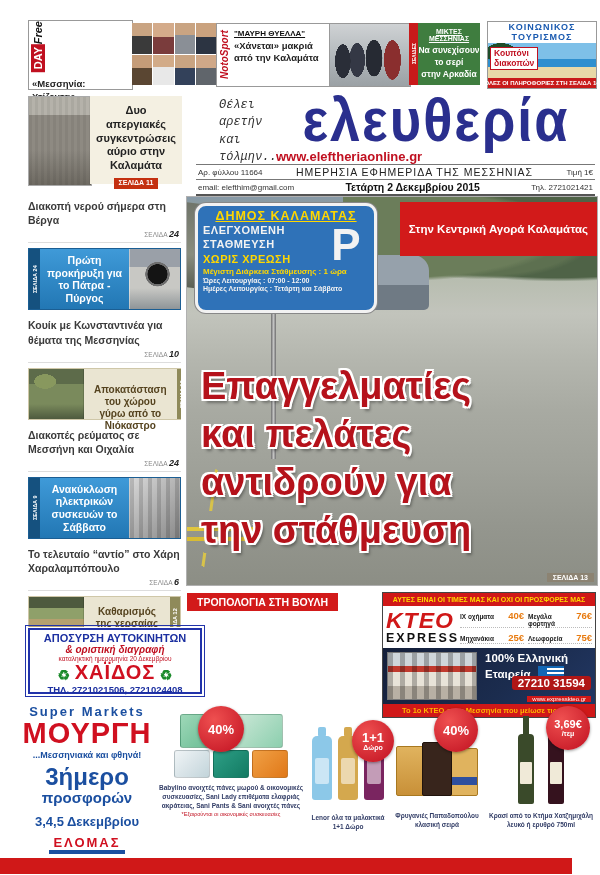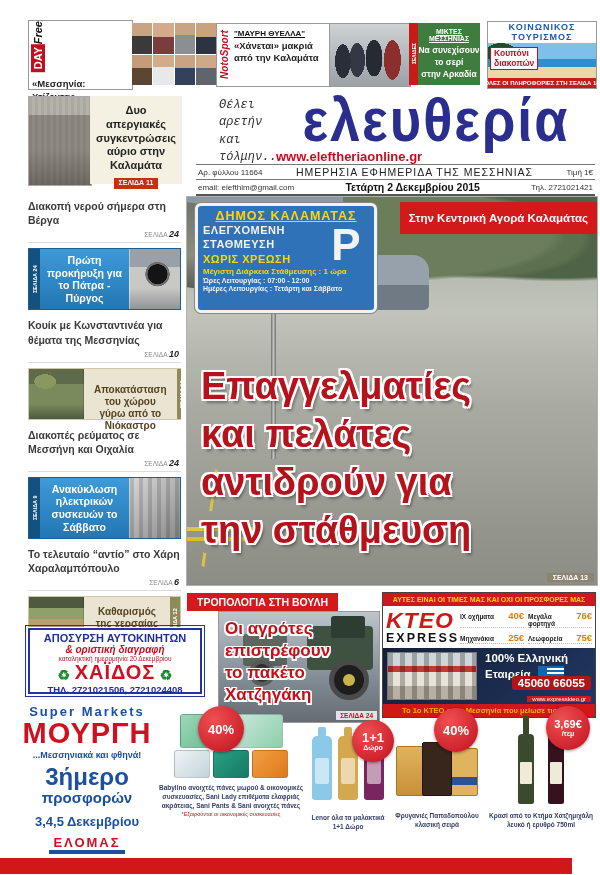--- a/index.html
+++ b/index.html
@@ -100,30 +100,30 @@
        radial-gradient(ellipse at 85% 40%,#4f6347 0 55%,transparent 60%);}
   .mp-awning{position:absolute;left:0;top:3%;width:27%;height:22%;transform:skewY(7deg);
      background:linear-gradient(175deg,#70756a 0%,#8a8d7f 55%,#4e5348 100%);}
   .mp-car{position:absolute;left:30%;top:15%;width:29%;height:14%;border-radius:10px 16px 5px 5px;
      background:linear-gradient(180deg,#96a1ab 0 55%,#6f7a84 55% 100%);}
   .mp-pole{position:absolute;left:84px;top:112px;width:5px;height:150px;background:linear-gradient(90deg,#6e6e6e,#c2c2c2,#6e6e6e);}
   .mp-rail{position:absolute;left:0;bottom:14%;width:17%;height:4px;background:#e0c63e;box-shadow:0 10px 0 #d8bc34;}
   .mp-line{position:absolute;left:5%;bottom:4%;width:3px;height:26%;transform:rotate(8deg);
      background:repeating-linear-gradient(180deg,#d8c34a 0 14px,transparent 14px 28px);}
   .sign{position:absolute;left:8px;top:6px;width:182px;height:110px;background:#2f72b8;border:3px solid #f2f2f2;
-     border-radius:6px;box-sizing:border-box;padding:3px 5px;box-shadow:0 0 0 1px #888;}
+     border-radius:11px;box-sizing:border-box;padding:3px 5px;box-shadow:0 0 0 1px #888;}
   .sign-muni{color:#ffd700;font-weight:bold;font-size:12.5px;text-align:center;text-decoration:underline;letter-spacing:1px;}
   .sign-mid{display:flex;margin-top:1px;}
   .sign-mid-left{flex:1;}
   .sign-l1{color:#f2f2f2;font-weight:bold;font-size:11px;letter-spacing:.5px;line-height:1.25;}
   .sign-l3{color:#ffd700;font-weight:bold;font-size:11px;letter-spacing:.5px;line-height:1.3;}
   .sign-p{width:46px;color:#f2f2f2;font-weight:bold;font-size:44px;line-height:.95;text-align:center;}
   .sign-dur{color:#ffd700;font-weight:bold;font-size:8px;margin-top:1px;}
   .sign-sm{color:#f2f2f2;font-weight:bold;font-size:7px;margin-top:1px;}
-  .kicker{position:absolute;right:0;top:5px;background:#d21a1a;color:#fff;font-weight:bold;font-size:11.5px;padding:10px 9px;}
+  .kicker{position:absolute;right:0;top:5px;background:#d21a1a;color:#fff;font-weight:bold;font-size:11.5px;padding:21px 9px;}
   .headline{position:absolute;left:14px;top:166px;font-weight:bold;font-size:38px;line-height:1.26;color:#b5121b;
      text-shadow:-2px -2px 0 #fff,2px -2px 0 #fff,-2px 2px 0 #fff,2px 2px 0 #fff,0 -2px 0 #fff,0 2px 0 #fff,-2px 0 0 #fff,2px 0 0 #fff,3px 4px 3px rgba(0,0,0,.35);}
   .mp-page{position:absolute;right:3px;bottom:3px;background:rgba(140,130,112,.9);color:#fff;font-size:7px;font-weight:bold;padding:1px 6px;}
 
   
   .parl-label{left:187px;top:593px;background:#d21a1a;color:#fff;font-weight:bold;font-size:10.5px;padding:3px 10px;}
   .tractor{left:218px;top:611px;width:160px;height:110px;border:1px solid #999;overflow:hidden;
      background:linear-gradient(180deg,#bcc5cc 0%,#9aa3ab 35%,#7e8890 65%,#666c72 100%);}
   .tr-body{position:absolute;right:6px;top:14px;width:66px;height:44px;background:#3f5242;border-radius:4px;}
   .tr-cab{position:absolute;right:14px;top:4px;width:34px;height:22px;background:#2e3d32;border-radius:3px;}
@@ -370,35 +370,20 @@
       <div>και πελάτες</div>
       <div>αντιδρούν για</div>
       <div>την στάθμευση</div>
     </div>
 
     <div class="mp-page">ΣΕΛΙΔΑ 13</div>
   </div>
 
   <div class="abs parl-label">ΤΡΟΠΟΛΟΓΙΑ ΣΤΗ ΒΟΥΛΗ</div>
 
-  <div class="abs tractor">
-    <div class="tr-body2"></div>
-    <div class="tr-wheel2"></div>
-    <div class="tr-body"></div>
-    <div class="tr-cab"></div>
-    <div class="tr-wheel"></div>
-    <div class="tr-hub"></div>
-    <div class="tr-headline">
-      <div>Οι αγρότες</div>
-      <div>επιστρέφουν</div>
-      <div>το πακέτο</div>
-      <div>Χατζηγάκη</div>
-    </div>
-    <div class="tr-page">ΣΕΛΙΔΑ 24</div>
-  </div>
 
   <div class="abs xaidos">
     <div class="xa-l1">ΑΠΟΣΥΡΣΗ ΑΥΤΟΚΙΝΗΤΩΝ</div>
     <div class="xa-l2">&amp; οριστική διαγραφή</div>
     <div class="xa-l3">καταληκτική ημερομηνία 20 Δεκεμβρίου</div>
     <div>
       <span class="xa-rec">♻</span>
       <span class="xa-brand">ΧΑΪΔΟΣ</span>
       <span class="xa-rec">♻</span>
     </div>
@@ -431,21 +416,21 @@
           </div>
       </div>
     </div>
     <div class="kt-mid">
       <div class="kt-photo"></div>
       <div class="kt-claim">
         <span>100% Ελληνική</span><br>
         <span>Εταιρεία</span>
         <span class="kt-flag"></span>
       </div>
-      <div class="kt-phone">45060 66055</div>
+      <div class="kt-phone">27210 31594</div>
       <div class="kt-site">www.expresskteo.gr</div>
     </div>
     <div class="kt-bottom">Το 1ο ΚΤΕΟ στην Μεσσηνία που μείωσε τις τιμές</div>
   </div>
 
   <div class="abs sm-left">
     <div class="sm-header">Super Markets</div>
     <div class="sm-brand">ΜΟΥΡΓΗ</div>
     <div class="sm-tag">...Μεσσηνιακά και φθηνά!</div>
     <div class="sm-offer1">3ήμερο</div>

